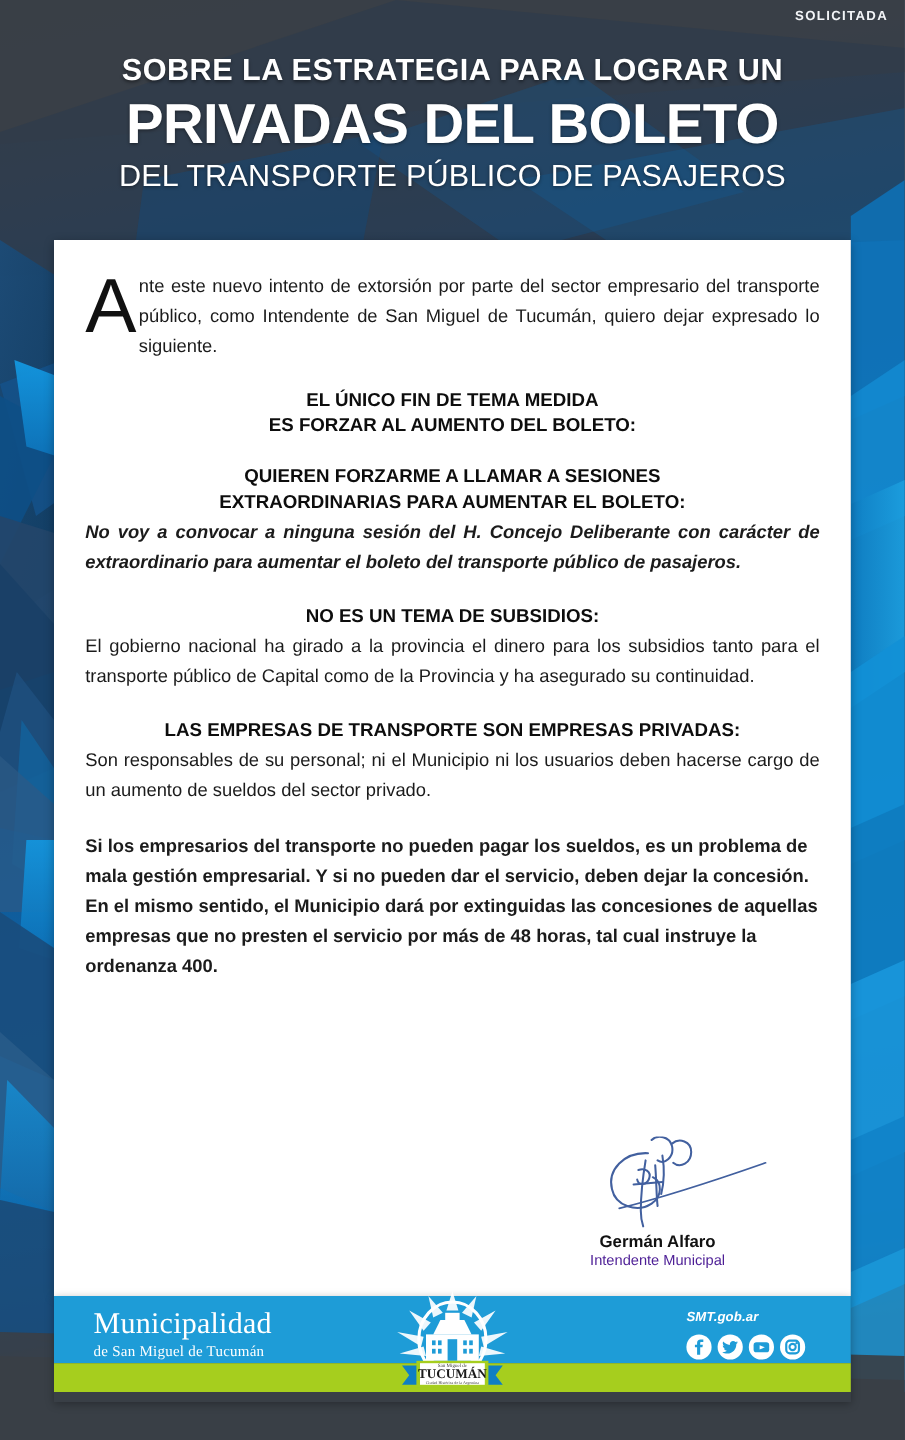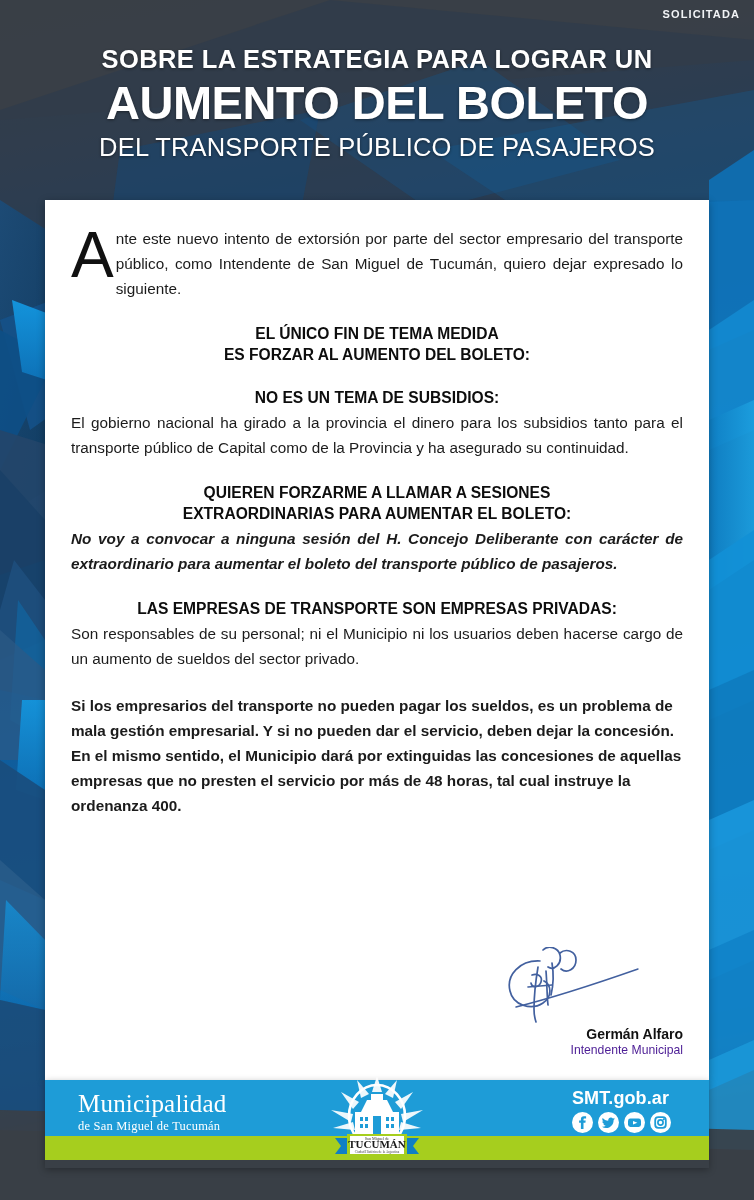--- a/index.html
+++ b/index.html
@@ -147,21 +147,21 @@
   }
 
   .spacer-lg { height: 20px; }
 
   
   .signature-block {
     position: absolute;
     right: 26px;
     bottom: 22px;
     width: 270px;
-    text-align: right;
+    text-align: center;
   }
   .sig-svg { display: block; margin: 0 auto; }
   .sig-name {
     font-size: 14px;
     font-weight: bold;
     color: #111;
     line-height: 17px;
     margin-top: 1px;
   }
   .sig-role {
@@ -220,24 +220,25 @@
   }
 
   .web-block {
     position: absolute;
     right: 38px;
     top: 8px;
     text-align: left;
   }
   .web-url {
     color: #ffffff;
-    font-size: 18px;
+    font-size: 11px;
     font-weight: bold;
     line-height: 20px;
     letter-spacing: 0.1px;
+    font-style: italic;
   }
   .social-row {
     margin-top: 4px;
     display: flex;
     gap: 5px;
   }
   .social-ico {
     width: 21px; height: 21px;
     border-radius: 50%;
     background: #ffffff;
@@ -304,50 +305,50 @@
     <polygon points="430,150 754,90 754,200 520,210" fill="#0f5f9c" opacity="0.30"></polygon>
 
     <polygon points="0,1130 754,1150 754,1200 0,1200" fill="#383d45"></polygon>
     <polygon points="0,1110 754,1130 754,1200 0,1200" fill="#3a3f47" opacity="0.92"></polygon>
   </svg>
 
   <div class="solicitada">SOLICITADA</div>
 
   <div class="masthead">
     <div class="mast-line1">SOBRE LA ESTRATEGIA PARA LOGRAR UN</div>
-    <div class="mast-line2">AUMENTO DEL BOLETO</div>
+    <div class="mast-line2">PRIVADAS DEL BOLETO</div>
     <div class="mast-line3">DEL TRANSPORTE PÚBLICO DE PASAJEROS</div>
   </div>
 
   <div class="card">
 
     <p class="intro">
       <span class="dropcap">A</span><span>nte este nuevo intento de extorsión por parte del sector empresario del transporte público, como Intendente de San Miguel de Tucumán, quiero dejar expresado lo siguiente.</span>
     </p>
 
     <div class="section">
       <div class="sec-head">
         <div>EL ÚNICO FIN DE TEMA MEDIDA</div>
         <div>ES FORZAR AL AUMENTO DEL BOLETO:</div>
       </div>
-    </div>
-
-    <div class="section">
-      <div class="sec-head">
-        <div>NO ES UN TEMA DE SUBSIDIOS:</div>
-      </div>
-      <p class="sec-body">El gobierno nacional ha girado a la provincia el dinero para los subsidios tanto para el transporte público de Capital como de la Provincia y ha asegurado su continuidad.</p>
     </div>
 
     <div class="section">
       <div class="sec-head">
         <div>QUIEREN FORZARME A LLAMAR A SESIONES</div>
         <div>EXTRAORDINARIAS PARA AUMENTAR EL BOLETO:</div>
       </div>
       <p class="sec-body italic-bold">No voy a convocar a ninguna sesión del H. Concejo Deliberante con carácter de extraordinario para aumentar el boleto del transporte público de pasajeros.</p>
+    </div>
+
+    <div class="section">
+      <div class="sec-head">
+        <div>NO ES UN TEMA DE SUBSIDIOS:</div>
+      </div>
+      <p class="sec-body">El gobierno nacional ha girado a la provincia el dinero para los subsidios tanto para el transporte público de Capital como de la Provincia y ha asegurado su continuidad.</p>
     </div>
 
     <div class="section">
       <div class="sec-head">
         <div>LAS EMPRESAS DE TRANSPORTE SON EMPRESAS PRIVADAS:</div>
       </div>
       <p class="sec-body">Son responsables de su personal; ni el Municipio ni los usuarios deben hacerse cargo de un aumento de sueldos del sector privado.</p>
     </div>
 
     <div class="spacer-lg"></div>

